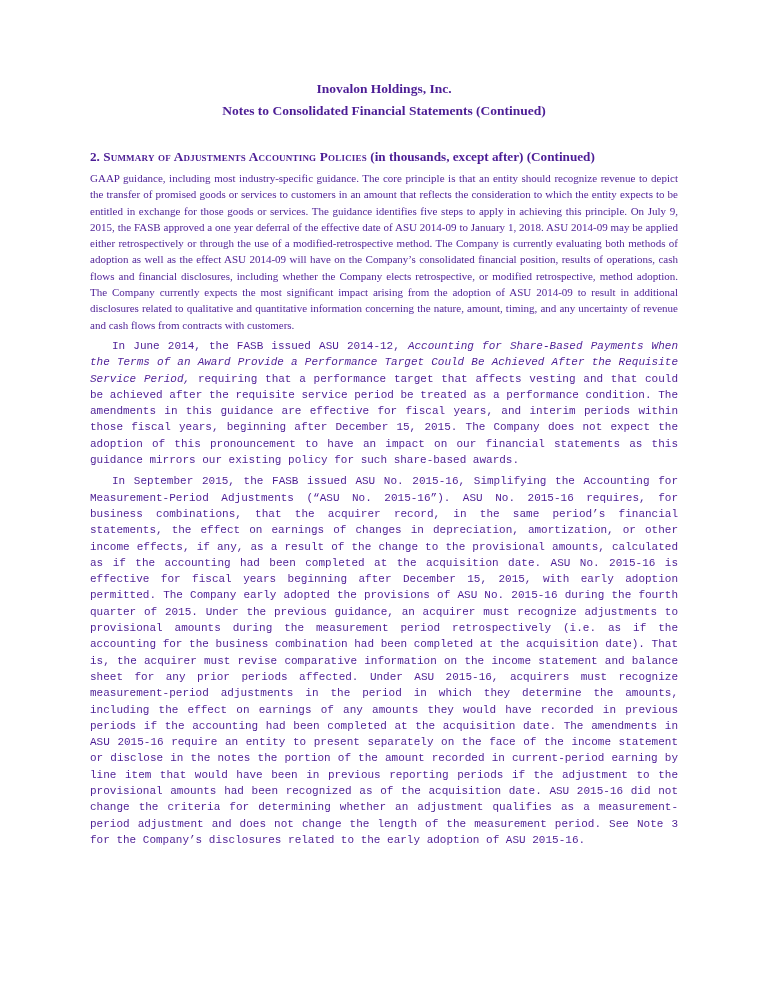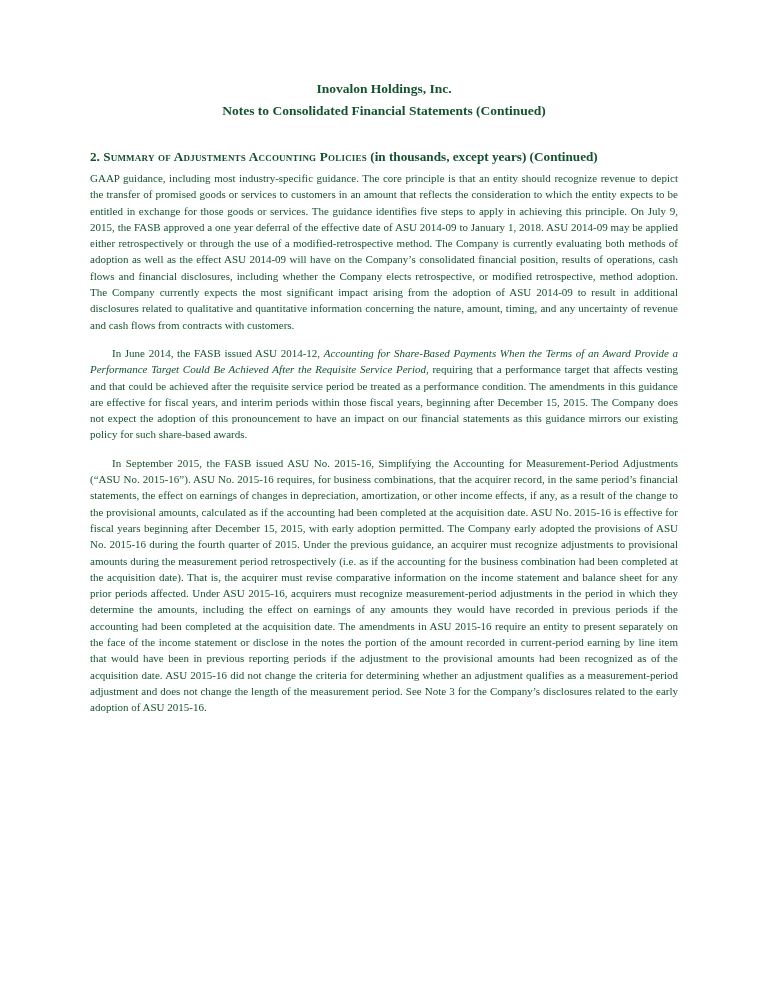--- a/index.html
+++ b/index.html
@@ -6,21 +6,21 @@
     margin: 0;
     padding: 0;
     background: #ffffff;
   }
   .page {
     position: relative;
     width: 768px;
     height: 884px;
     background: #ffffff;
     font-family: "Liberation Serif", "DejaVu Serif", serif;
-    color: #14532d;
+    color: #4c1d95;
     overflow: hidden;
   }
   .content {
     margin: 0 90px;
   }
   .doc-header {
     text-align: center;
     padding-top: 80px;
   }
   .doc-title {
@@ -44,21 +44,22 @@
     font-variant: small-caps;
     letter-spacing: 0.2px;
   }
   p.body-para {
     font-size: 11px;
     line-height: 16.3px;
     text-align: justify;
     margin: 4px 0 0 0;
   }
   p.body-para + p.body-para {
-    margin-top: 12px;
+    margin-top: 5px;
+    font-family: Liberation Mono, monospace;
   }
   .indent {
     text-indent: 22px;
   }
   .italic {
     font-style: italic;
   }
   .page-footer {
     position: absolute;
     top: 908px;
@@ -75,21 +76,21 @@
 <body>
 
 <div class="page">
   <div class="content">
 
     <div class="doc-header">
       <div class="doc-title">Inovalon Holdings, Inc.</div>
       <div class="doc-subtitle">Notes to Consolidated Financial Statements (Continued)</div>
     </div>
 
-    <h2 class="section-heading"><span>2. </span><span class="smallcaps">Summary of Adjustments Accounting Policies</span><span> (in thousands, except years) (Continued)</span></h2>
+    <h2 class="section-heading"><span>2. </span><span class="smallcaps">Summary of Adjustments Accounting Policies</span><span> (in thousands, except after) (Continued)</span></h2>
 
     <p class="body-para">GAAP guidance, including most industry-specific guidance. The core principle is that an entity should recognize revenue to depict the transfer of promised goods or services to customers in an amount that reflects the consideration to which the entity expects to be entitled in exchange for those goods or services. The guidance identifies five steps to apply in achieving this principle. On July 9, 2015, the FASB approved a one year deferral of the effective date of ASU 2014-09 to January 1, 2018. ASU 2014-09 may be applied either retrospectively or through the use of a modified-retrospective method. The Company is currently evaluating both methods of adoption as well as the effect ASU 2014-09 will have on the Company’s consolidated financial position, results of operations, cash flows and financial disclosures, including whether the Company elects retrospective, or modified retrospective, method adoption. The Company currently expects the most significant impact arising from the adoption of ASU 2014-09 to result in additional disclosures related to qualitative and quantitative information concerning the nature, amount, timing, and any uncertainty of revenue and cash flows from contracts with customers.</p>
 
     <p class="body-para indent"><span>In June 2014, the FASB issued ASU 2014-12, </span><span class="italic">Accounting for Share-Based Payments When the Terms of an Award Provide a Performance Target Could Be Achieved After the Requisite Service Period,</span><span> requiring that a performance target that affects vesting and that could be achieved after the requisite service period be treated as a performance condition. The amendments in this guidance are effective for fiscal years, and interim periods within those fiscal years, beginning after December 15, 2015. The Company does not expect the adoption of this pronouncement to have an impact on our financial statements as this guidance mirrors our existing policy for such share-based awards.</span></p>
 
     <p class="body-para indent">In September 2015, the FASB issued ASU No. 2015-16, Simplifying the Accounting for Measurement-Period Adjustments (“ASU No. 2015-16”). ASU No. 2015-16 requires, for business combinations, that the acquirer record, in the same period’s financial statements, the effect on earnings of changes in depreciation, amortization, or other income effects, if any, as a result of the change to the provisional amounts, calculated as if the accounting had been completed at the acquisition date. ASU No. 2015-16 is effective for fiscal years beginning after December 15, 2015, with early adoption permitted. The Company early adopted the provisions of ASU No. 2015-16 during the fourth quarter of 2015. Under the previous guidance, an acquirer must recognize adjustments to provisional amounts during the measurement period retrospectively (i.e. as if the accounting for the business combination had been completed at the acquisition date). That is, the acquirer must revise comparative information on the income statement and balance sheet for any prior periods affected. Under ASU 2015-16, acquirers must recognize measurement-period adjustments in the period in which they determine the amounts, including the effect on earnings of any amounts they would have recorded in previous periods if the accounting had been completed at the acquisition date. The amendments in ASU 2015-16 require an entity to present separately on the face of the income statement or disclose in the notes the portion of the amount recorded in current-period earning by line item that would have been in previous reporting periods if the adjustment to the provisional amounts had been recognized as of the acquisition date. ASU 2015-16 did not change the criteria for determining whether an adjustment qualifies as a measurement-period adjustment and does not change the length of the measurement period. See Note 3 for the Company’s disclosures related to the early adoption of ASU 2015-16.</p>
 
   </div>
 
   <div class="page-footer">

